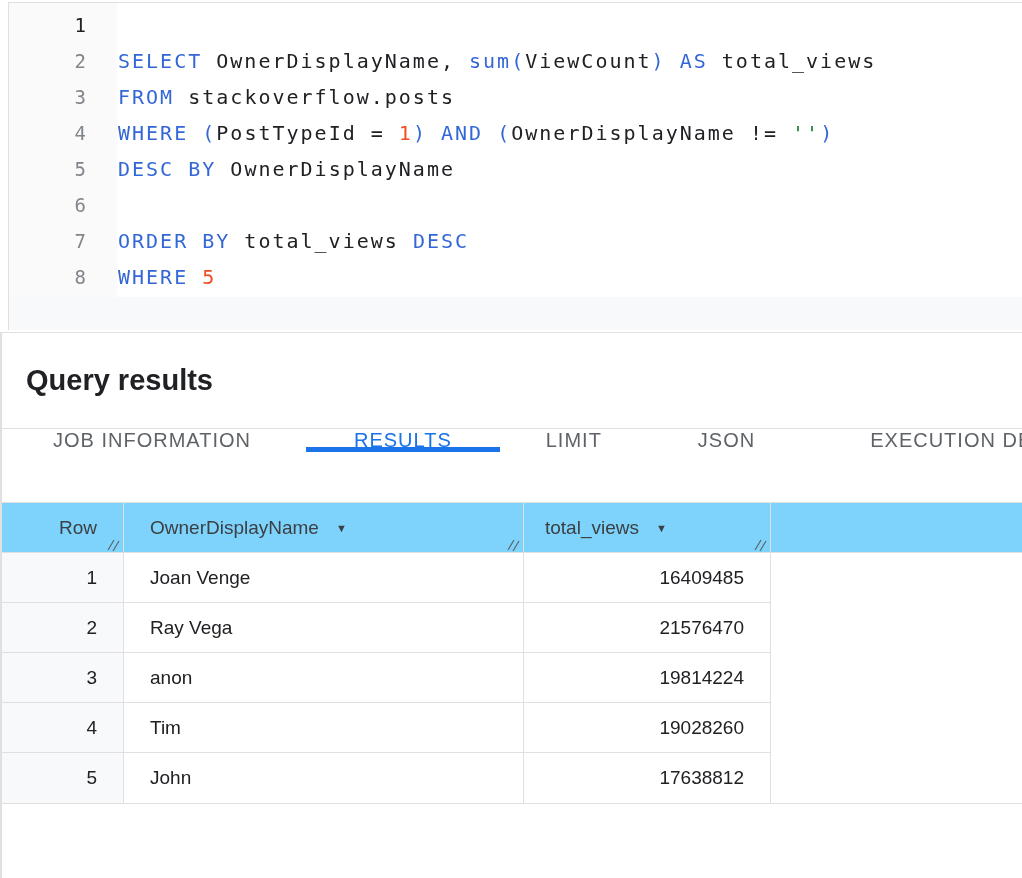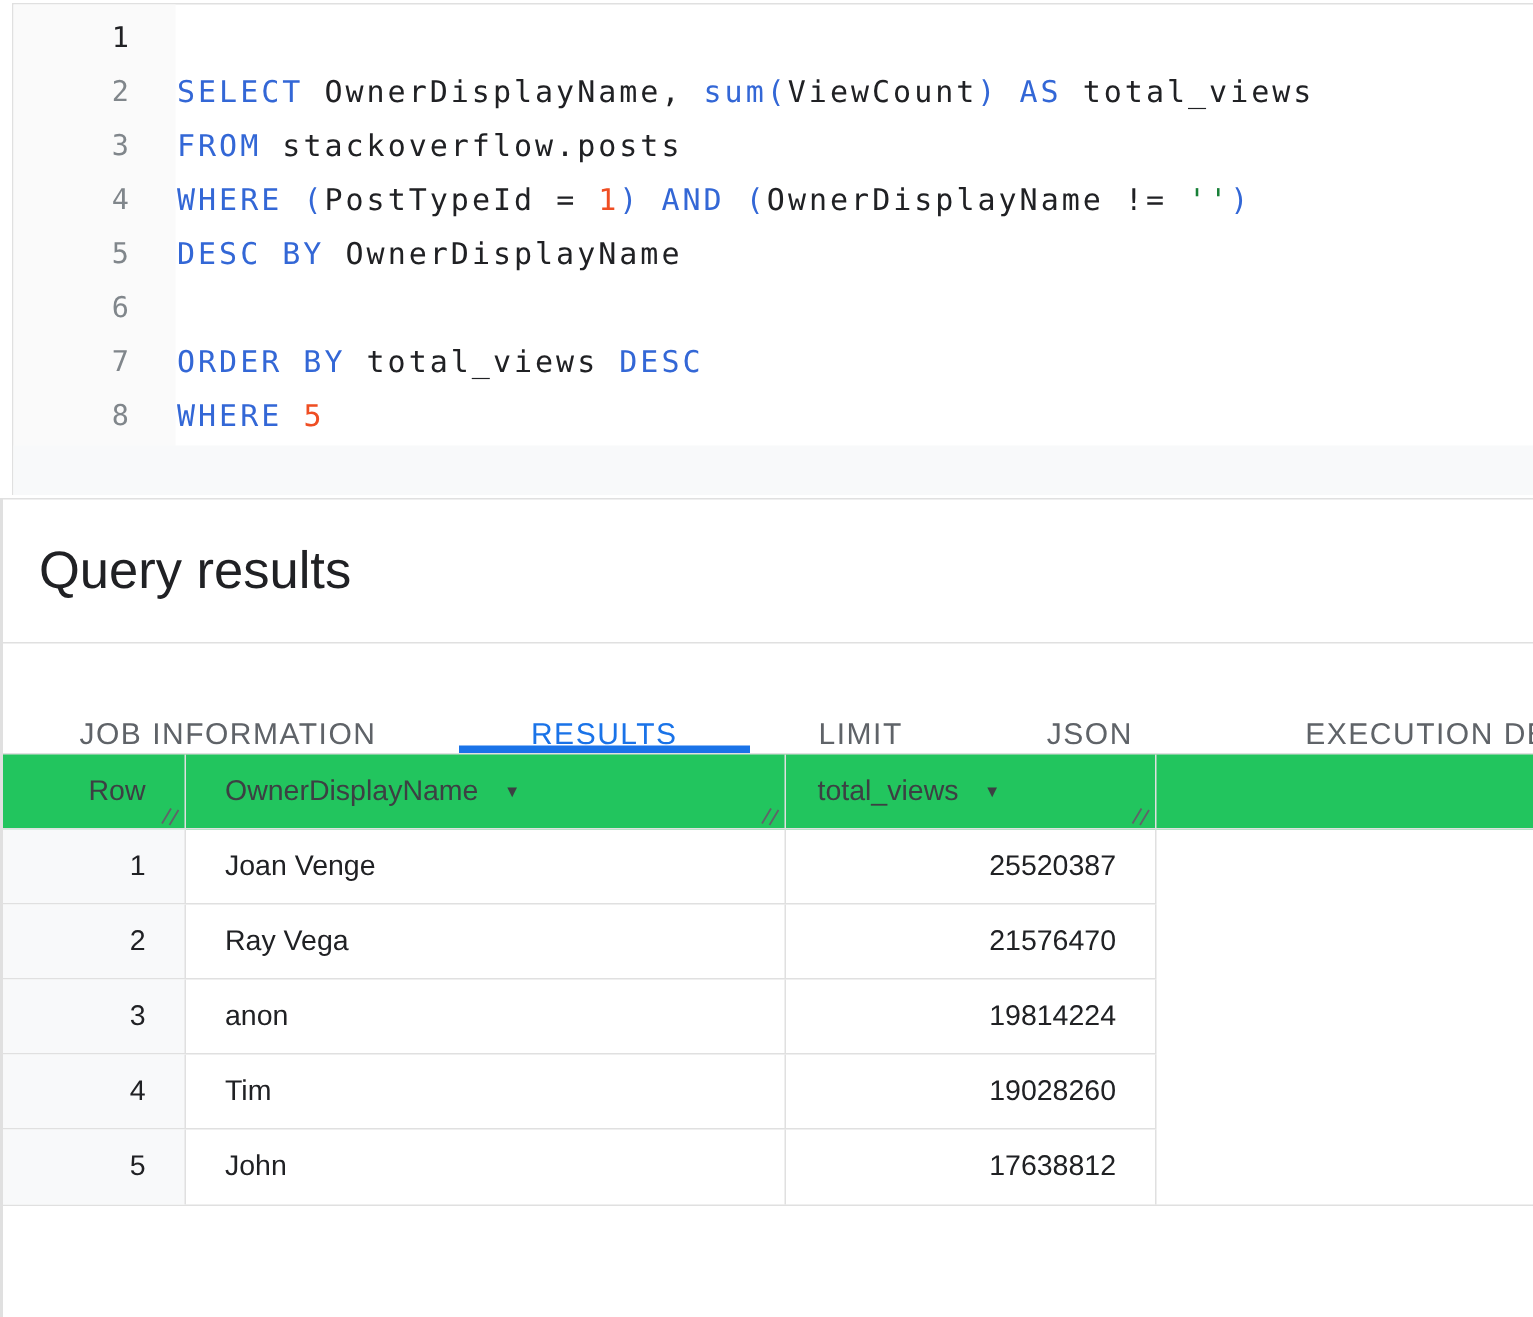--- a/index.html
+++ b/index.html
@@ -24,38 +24,38 @@
   .tok-comment { color: #d81b60; }
   .tok-number  { color: #ef4e23; }
   .tok-string  { color: #188038; }
   .tok-plain   { color: #202124; }
 
   
   .results { position: absolute; top: 332px; left: 0; right: 0; bottom: 0;
     border-top: 1px solid #e0e0e0; border-left: 2px solid #e0e0e0; background: #fff; }
   .qr-header { height: 96px; border-bottom: 1px solid #e0e0e0; display: flex;
     align-items: center; padding-left: 24px; }
-  .qr-title { font-size: 35px; font-weight: 400; color: #202124; }
+  .qr-title { font-size: 29px; font-weight: 700; color: #202124; }
 
-  .tabbar { height: 73px; display: flex; align-items: flex-end; padding-left: 26px; }
+  .tabbar { height: 73px; display: flex; align-items: flex-start; padding-left: 26px; }
   .tab { position: relative; display: flex; align-items: center; white-space: nowrap;
     font-size: 20px; font-weight: 500; letter-spacing: 1px; color: #5f6368; cursor: pointer; }
   .tab + .tab { margin-left: 20px; }
   .tab:nth-child(2) { margin-left: 30px; }
   .tab-0 { padding: 0 25px; }
   .tab-1 { padding: 0 48px; }
   .tab-2 { padding: 0 26px; }
   .tab-3 { padding: 0 50px; }
   .tab-4 { padding: 0 45px; }
   .tab.active { color: #1a73e8; }
   .tab.active::after { content: ""; position: absolute; left: 0; right: 0; bottom: 0;
     height: 5px; background: #1a73e8; }
 
   
-  .grid-header { height: 51px; display: flex; background: #22c55e;
+  .grid-header { height: 51px; display: flex; background: #7dd3fc;
     border-top: 1px solid #e0e0e0; border-bottom: 1px solid #e0e0e0; font-size: 19px; }
   .hcell { position: relative; display: flex; align-items: center; flex: none;
     font-weight: 500; color: #3c4043; }
   .hcell.col-0 { width: 122px; justify-content: flex-end; padding-right: 26px;
     border-right: 1px solid #e0e0e0; }
   .hcell.col-1 { width: 400px; padding-left: 26px; border-right: 1px solid #e0e0e0; }
   .hcell.col-2 { width: 247px; padding-left: 21px; border-right: 1px solid #e0e0e0; }
   .hcell.col-3 { flex: 1; }
   .sort-arrow { font-size: 11px; color: #3c4043; margin-left: 17px; cursor: pointer; }
   .resize-handle { position: absolute; right: 3px; bottom: 3px; width: 14px;
@@ -147,21 +147,21 @@
           </svg></div>
       </div>
       <div class="hcell col-3">
         <span></span>
       </div>
     </div>
   <div class="grid-body">
       <div class="grid-row">
         <div class="cell col-0">1</div>
         <div class="cell col-1">Joan Venge</div>
-        <div class="cell col-2">25520387</div>
+        <div class="cell col-2">16409485</div>
       </div>
       <div class="grid-row">
         <div class="cell col-0">2</div>
         <div class="cell col-1">Ray Vega</div>
         <div class="cell col-2">21576470</div>
       </div>
       <div class="grid-row">
         <div class="cell col-0">3</div>
         <div class="cell col-1">anon</div>
         <div class="cell col-2">19814224</div>

